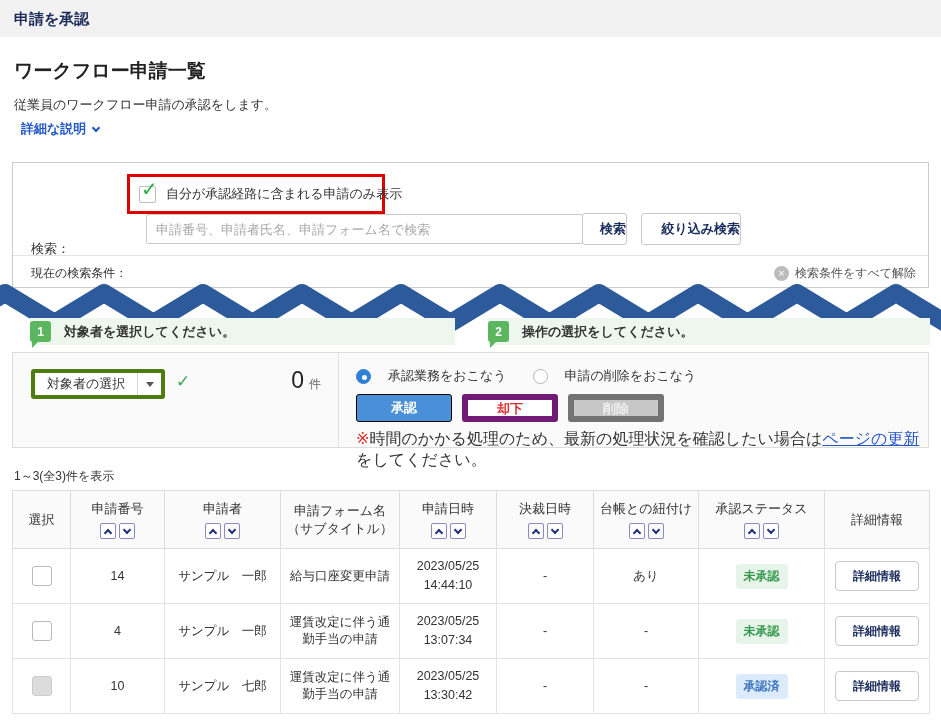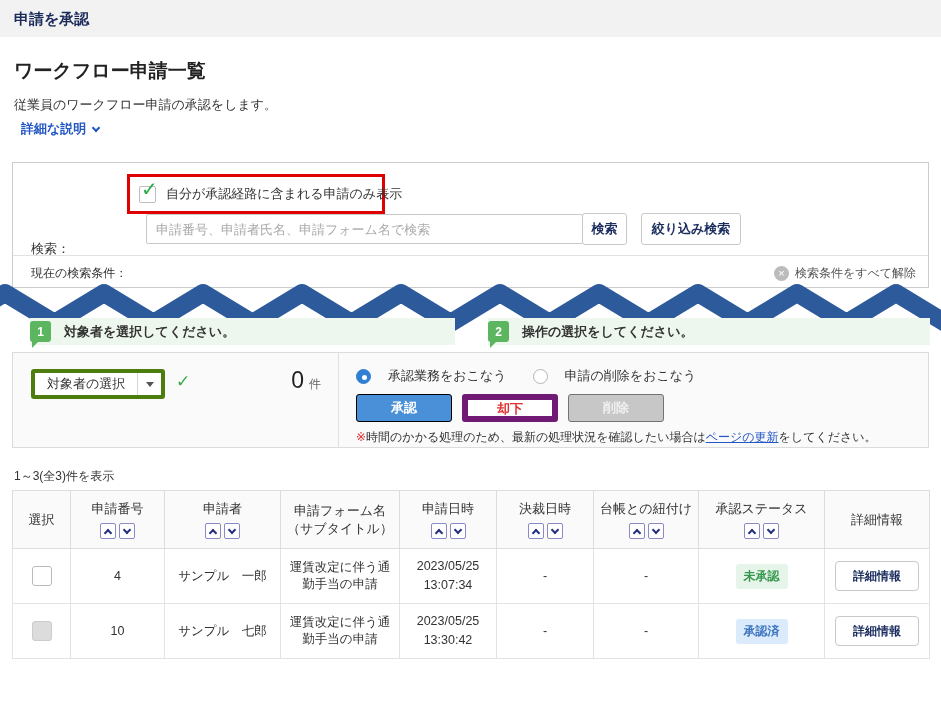--- a/index.html
+++ b/index.html
@@ -23,21 +23,21 @@
   
   .filter-panel { position:absolute; left:12px; top:162px; width:917px; height:126px; background:#fff; border:1px solid #ccc; }
   .highlight-box { position:absolute; left:114px; top:11px; width:258px; height:40px; border:3px solid #e00000; display:flex; align-items:center; padding:0 9px; gap:10px; }
   .filter-cb { position:relative; width:17px; height:17px; background:#fff; border:1px solid #bdbdbd; border-radius:2px; flex:none; cursor:pointer; }
   .filter-cb .mark { position:absolute; left:1px; top:-8px; font-size:20px; line-height:20px; font-weight:bold; color:#2faa4a; }
   .cb-label { font-size:13px; color:#333; white-space:nowrap; }
   .search-row { position:absolute; left:18px; top:50px; right:18px; height:32px; display:flex; align-items:center; }
   .search-label { width:115px; font-size:13px; color:#333;margin-top:40px; }
   .search-input { width:437px; height:30px; border:1px solid #c9c9c9; border-radius:2px; padding:0 9px; font-size:13px; color:#333; font-family:inherit; }
   .search-input::placeholder { color:#a9a9a9; }
-  .btn-plain { height:32px; background:#fff; border:1px solid #c9c9c9; border-radius:3px; font-size:13px; font-weight:bold; color:#1b2d5e; font-family:inherit; cursor:pointer; }
+  .btn-plain { height:32px; background:#fff; border:1px solid #c9c9c9; border-radius:3px; font-size:13px; font-weight:bold; color:#1b2d5e; font-family:inherit; cursor:pointer;text-align:right; }
   .btn-search { width:45px; margin-left:-1px; }
   .btn-advanced { width:100px; margin-left:14px; }
   .panel-divider { position:absolute; left:0; right:0; top:92px; border-top:1px solid #e2e2e2; }
   .cond-row { position:absolute; left:18px; right:12px; top:99px; height:22px; display:flex; align-items:center; font-size:12px; }
   .cond-label { width:110px; color:#333; }
   .cond-value { color:#333; margin-left:12px; }
   .cond-spacer { flex:1; }
   .x-circle { width:15px; height:15px; border-radius:50%; background:#bcbcbc; color:#fff; font-size:11px; line-height:15px; text-align:center; margin-right:6px; cursor:pointer; flex:none; }
   .clear-link { color:#555; cursor:pointer; }
   
@@ -64,22 +64,22 @@
   .radio-item { display:flex; align-items:center; gap:17px; cursor:pointer;text-align:center; }
   .radio { position:relative; width:15px; height:15px; border-radius:50%; flex:none; }
   .radio.on { background:#2f7fd4; border:1px solid #2f7fd4; }
   .radio.on::after { content:""; position:absolute; left:5px; top:5px; width:5px; height:5px; border-radius:50%; background:#fff; }
   .radio.off { background:#fff; border:1px solid #b5b5b5; }
   .radio-label { font-size:13px; color:#333; }
   .action-row { position:absolute; left:343px; top:41px; display:flex; gap:10px; }
   .act-btn { width:96px; height:28px; border-radius:3px; font-size:13px; font-weight:bold; font-family:inherit; cursor:pointer; }
   .btn-approve { background:#4a90d8; border:1px solid #000000; color:#fff; }
   .btn-reject { background:#fff; border:6px solid #701a75; color:#e03030; }
-  .btn-delete { background:#c7c7c7; border:1px solid #737373; color:#f0f0f0; }
-  .op-note { position:absolute; left:343px; top:76px; font-size:12px; color:#333; }
+  .btn-delete { background:#c7c7c7; border:6px solid #737373; color:#f0f0f0; }
+  .op-note { position:absolute; left:343px; top:76px; font-size:16px; color:#333; }
   .note-mark { color:#e03030; }
   .note-link { color:#2257c4; text-decoration:underline; cursor:pointer; }
   
   .count-text { position:absolute; left:14px; top:468px; font-size:12px; color:#333; }
   table.wf { position:absolute; left:12px; top:490px; width:917px; border-collapse:collapse; table-layout:fixed; background:#fff; border:1px solid #c9c9c9; }
   table.wf th { background:#fafafa; border:1px solid #ddd; font-weight:normal; font-size:13px; color:#333; height:58px; text-align:center; vertical-align:middle; padding:4px 5px; }
   table.wf td { border:1px solid #e3e3e3; font-size:12.5px; color:#333; height:55px; text-align:center; vertical-align:middle; padding:4px 6px; background:#fff; }
   .th-inner { display:flex; flex-direction:column; align-items:center; gap:5px; }
   .sort-group { display:flex; gap:3px; }
   .sort-btn { width:16px; height:16px; background:#fff; border:1px solid #8a8ac6; border-radius:2px; display:inline-flex; align-items:center; justify-content:center; cursor:pointer; }
@@ -288,20 +288,38 @@
             <span>詳細情報</span>
           </div>
         </th>
     </tr>
   </thead>
   <tbody>
     <tr>
       <td>
           <div class="row-cb"></div>
         </td>
+      <td>14</td>
+      <td>サンプル　一郎</td>
+      <td>給与口座変更申請</td>
+      <td>
+          <div class="dt">
+            <div>2023/05/25</div>
+            <div>14:44:10</div>
+          </div>
+        </td>
+      <td>-</td>
+      <td>あり</td>
+      <td><span class="badge badge-pending">未承認</span></td>
+      <td><button class="detail-btn">詳細情報</button></td>
+    </tr>
+    <tr>
+      <td>
+          <div class="row-cb"></div>
+        </td>
       <td>4</td>
       <td>サンプル　一郎</td>
       <td>運賃改定に伴う通勤手当の申請</td>
       <td>
           <div class="dt">
             <div>2023/05/25</div>
             <div>13:07:34</div>
           </div>
         </td>
       <td>-</td>

